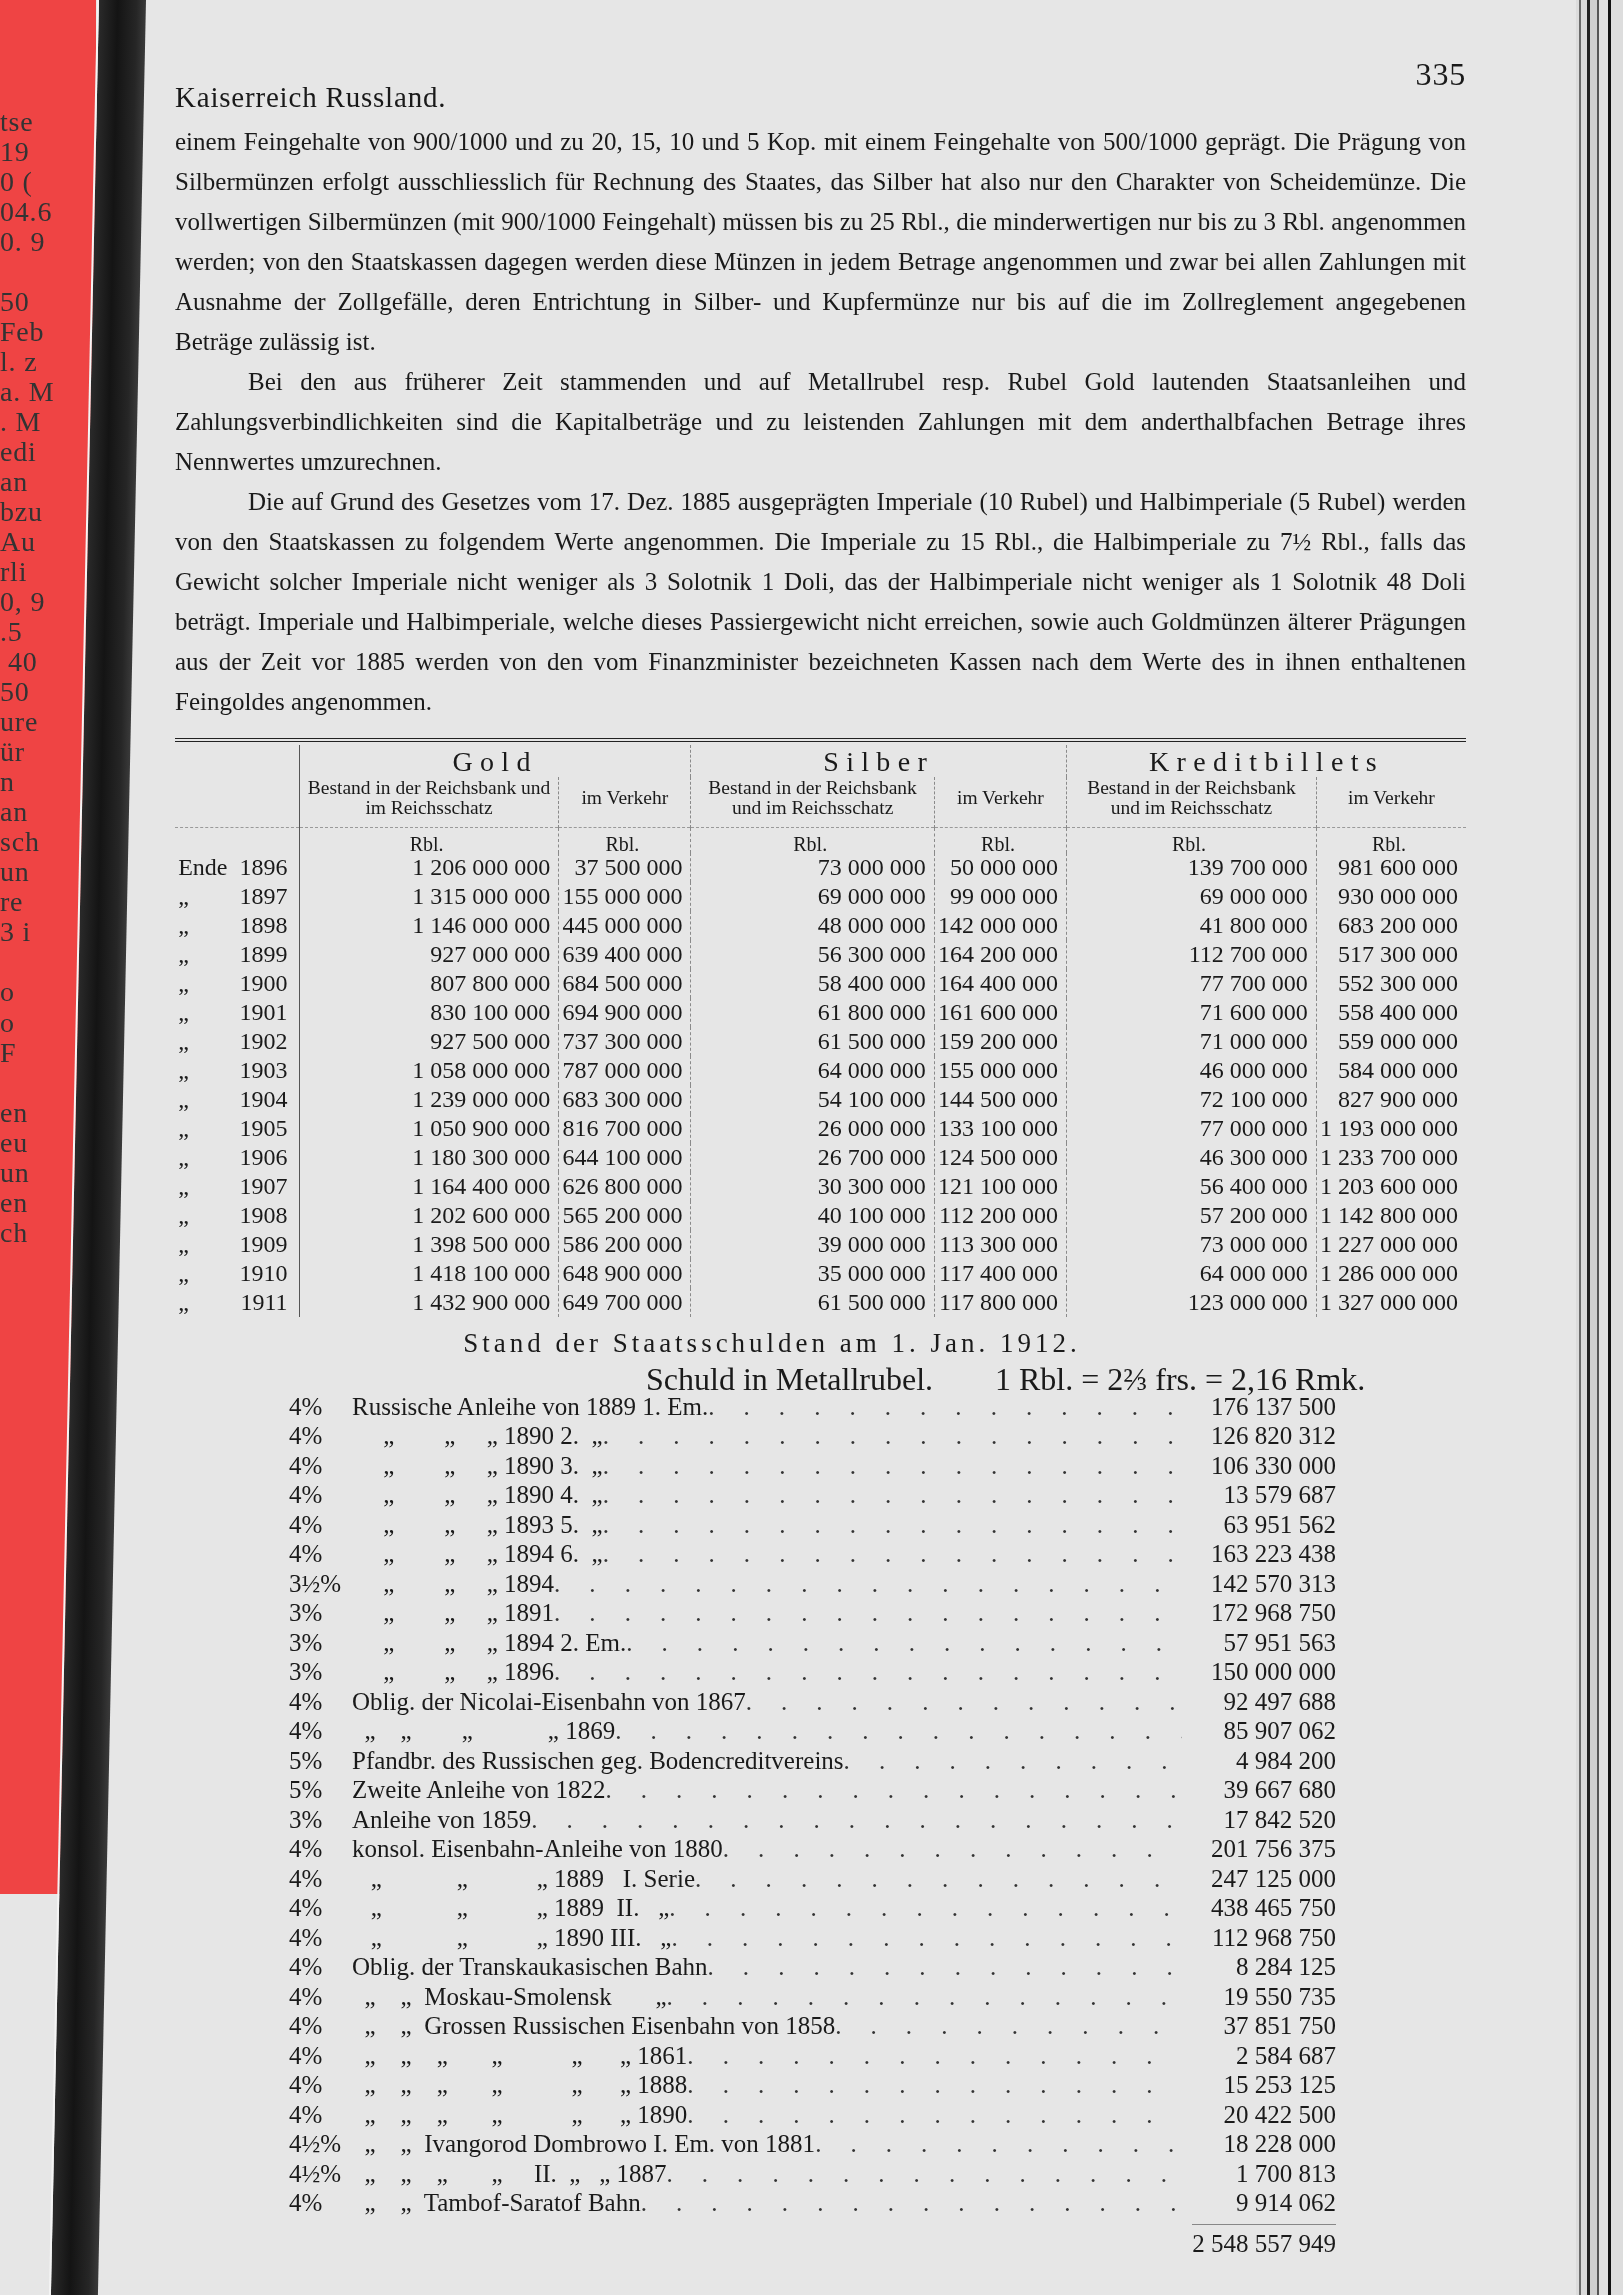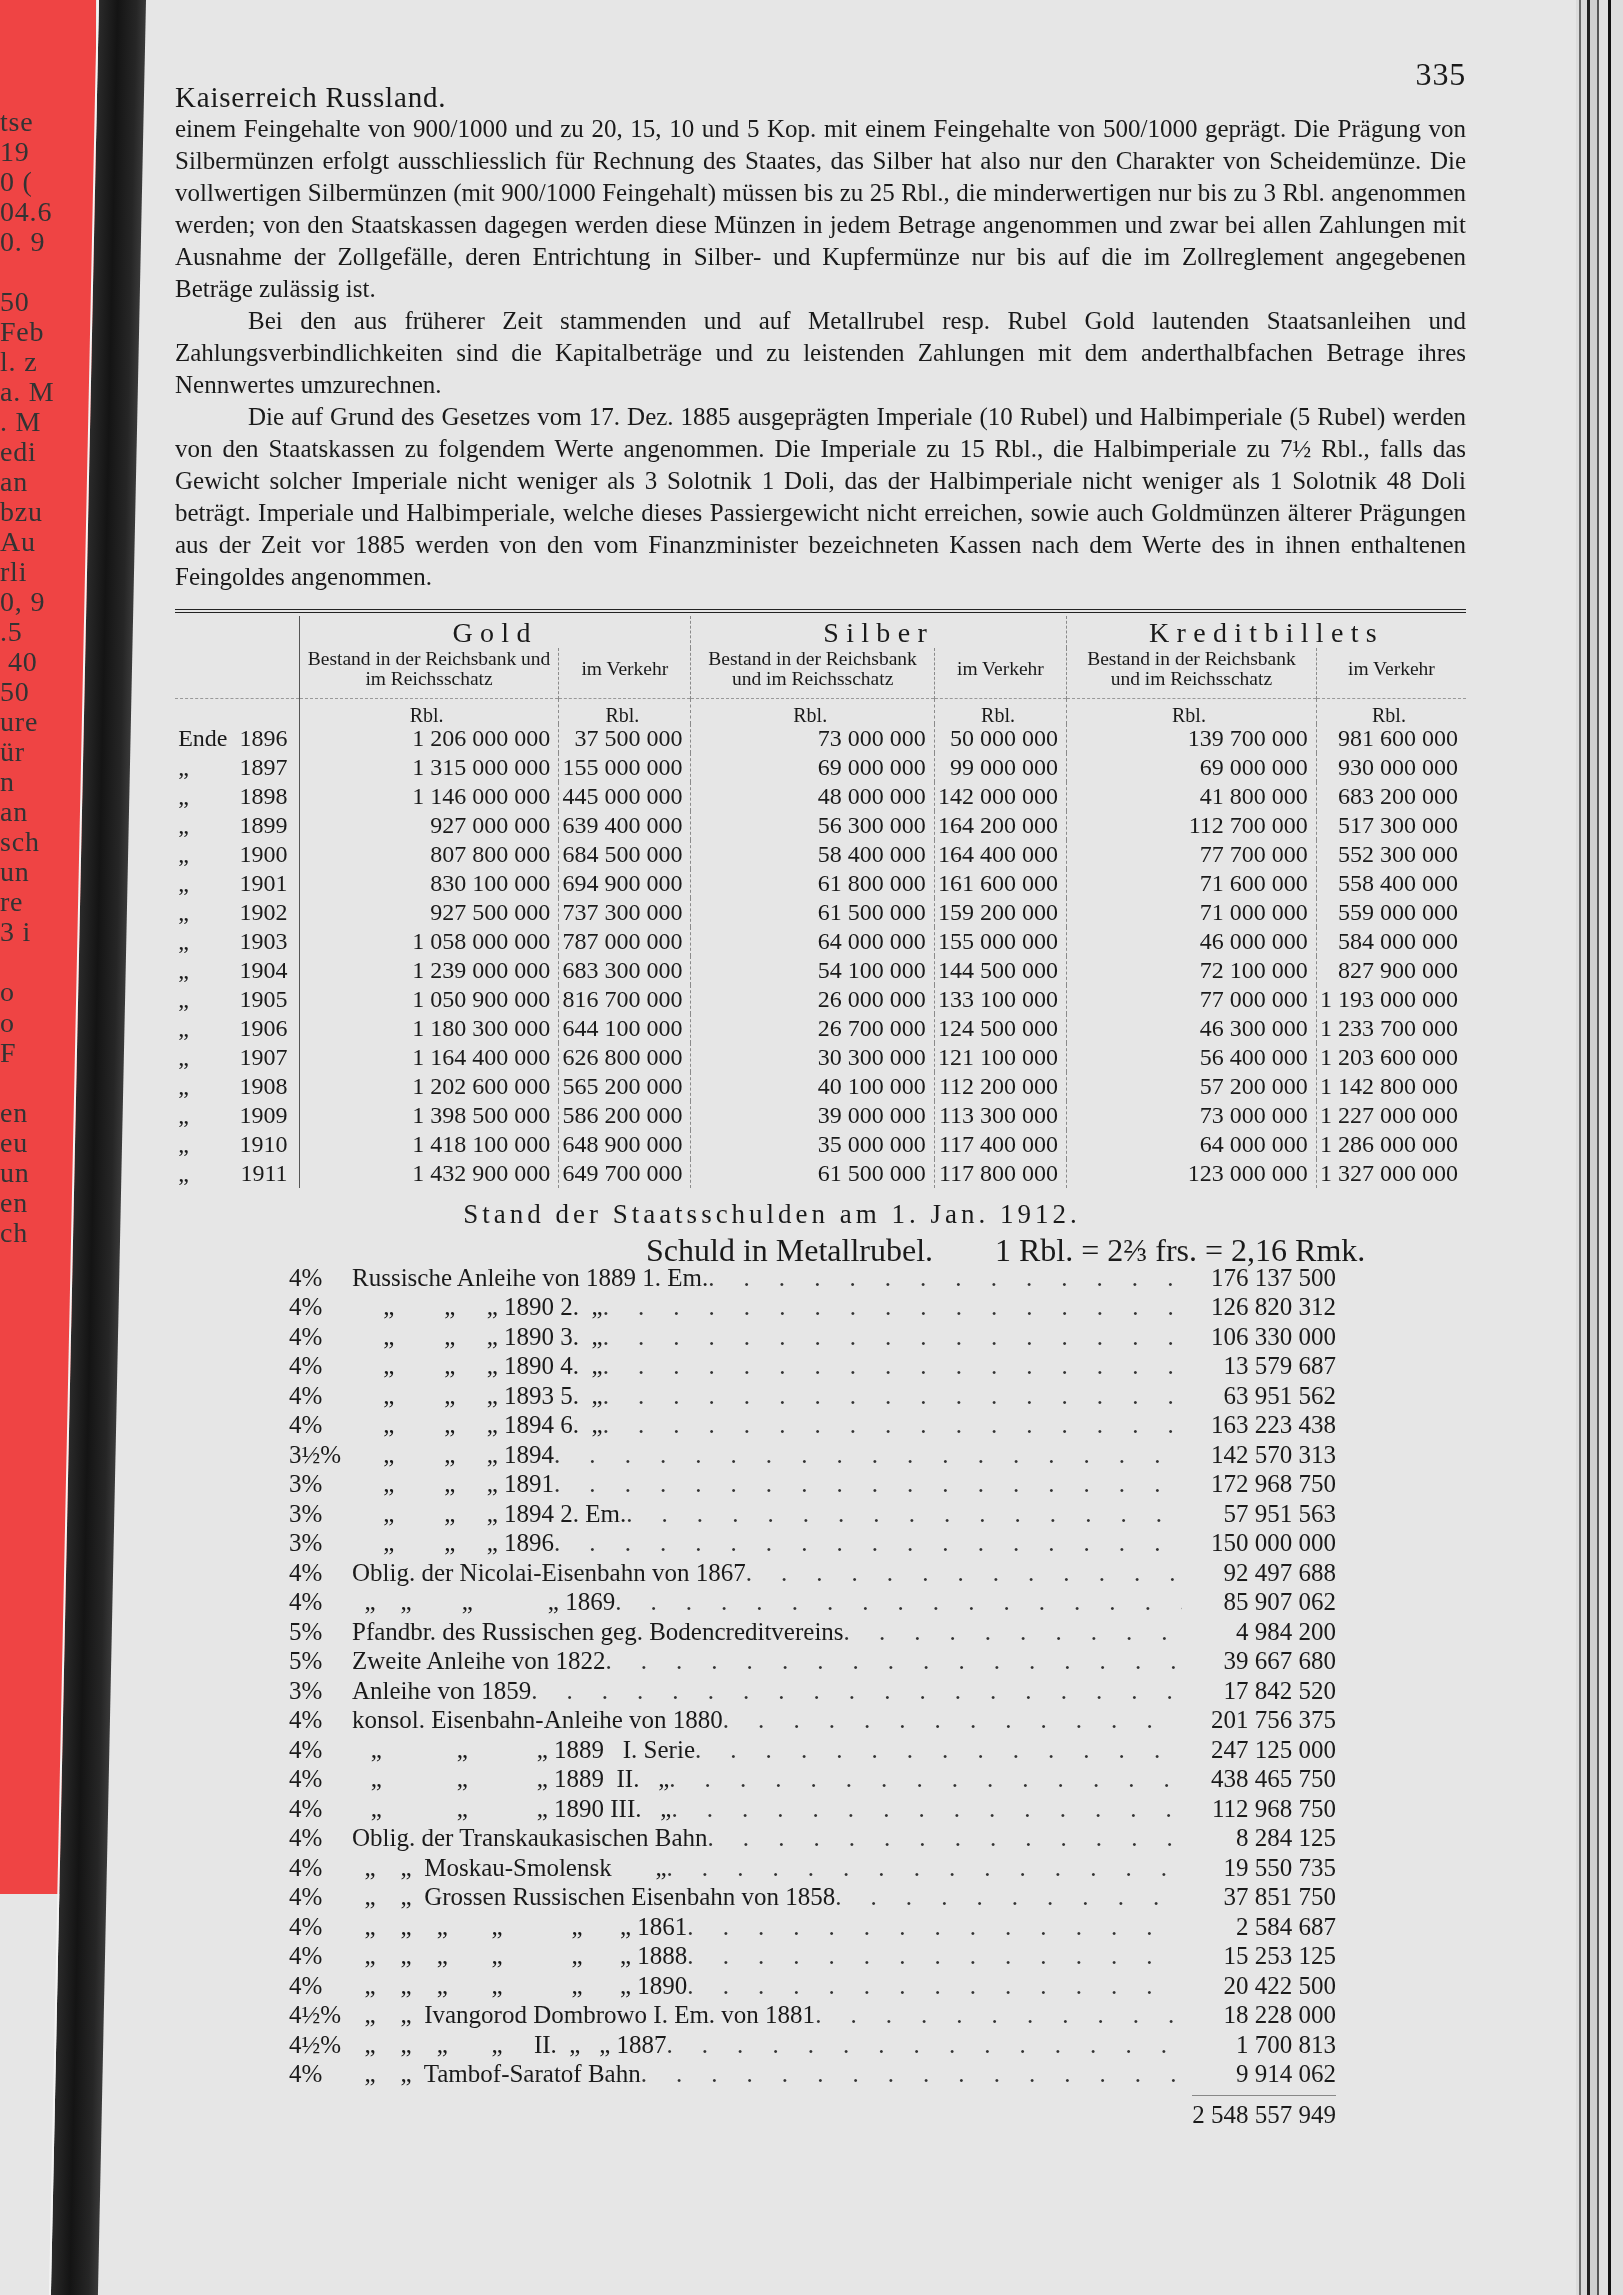--- a/index.html
+++ b/index.html
@@ -31,22 +31,22 @@
   }
   .page {
     position: absolute; left: 175px; top: 49px; width: 1291px;
   }
   .running-head {
     position: relative; height: 49px; font-size: 29px; letter-spacing: 0.8px;
   }
   .running-head .title { position: absolute; left: 0; right: 0; text-align: left; top: 8px; margin-top: 24px; }
   .running-head .pageno { position: absolute; right: 0; top: 6.5px; font-size: 32px; }
   .prose {
-    margin-top: 15px;
-    font-size: 25px; line-height: 32px; text-align: justify;
+    margin-top: 24px;
+    font-size: 25px; line-height: 40px; text-align: justify;
   }
   .prose p { margin: 0; }
   .prose p.indent { text-indent: 73px; }
 
   
   .money-table {
     margin-top: 16px; width: 1291px; border-collapse: collapse;
     font-size: 24px; line-height: 29px;
   }
   .money-table .top-rule td { border-top: 4px double #222; height: 3.2px; padding: 0; }

